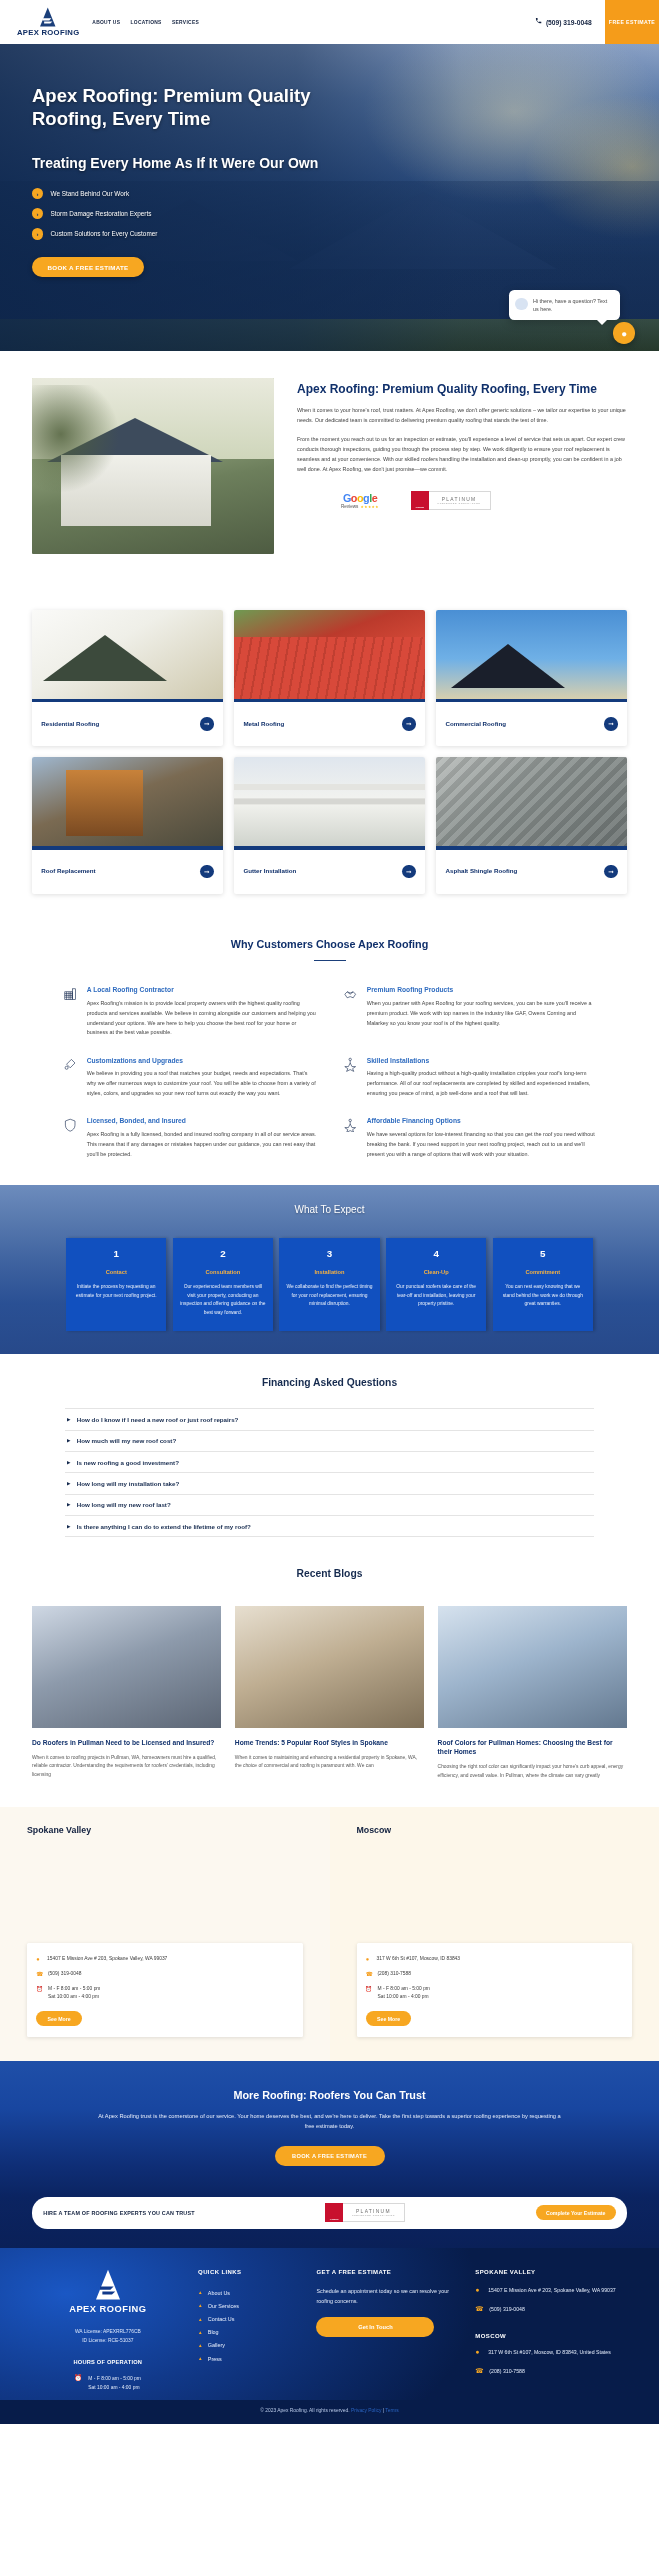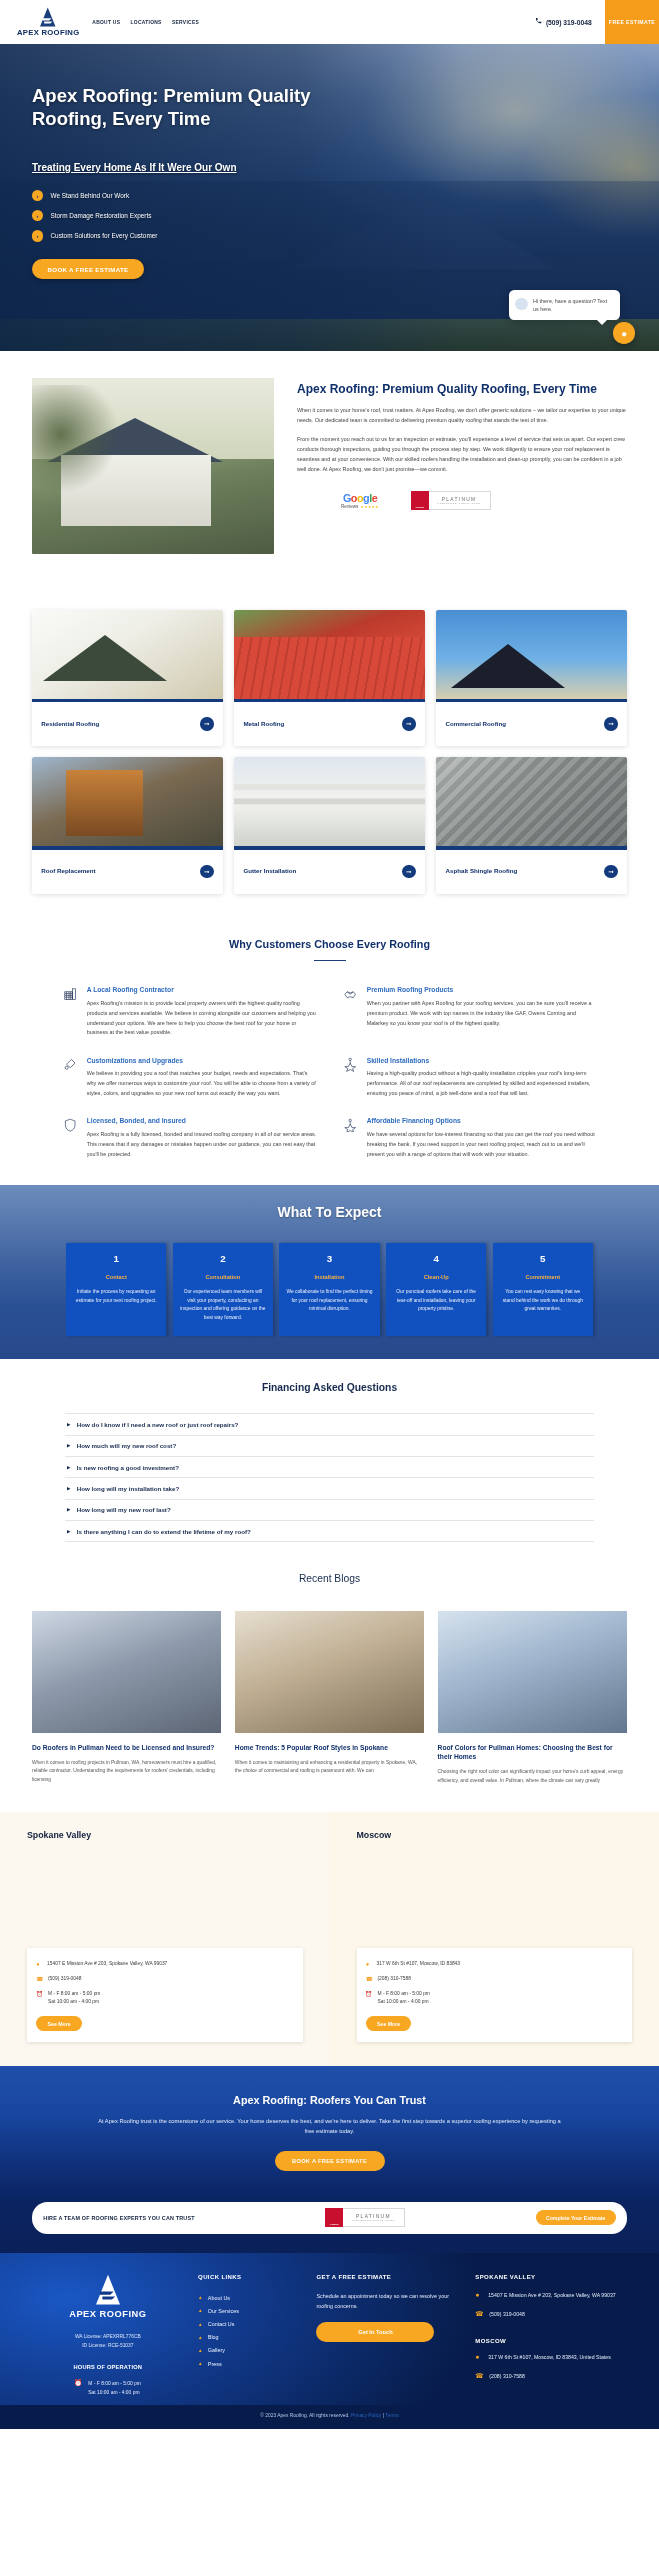--- a/index.html
+++ b/index.html
@@ -56,21 +56,21 @@
   }
   .hero-roofA { position:absolute; bottom:90px; left:82px; width:0;height:0;
     border-left:108px solid transparent;border-right:108px solid transparent;border-bottom:62px solid rgba(38,68,115,.55);}
   .hero-roofB { position:absolute; bottom:82px; left:289px; width:0;height:0;
     border-left:134px solid transparent;border-right:134px solid transparent;border-bottom:77px solid rgba(44,76,125,.45);}
   .hero-lawn { position:absolute; bottom:0; left:0; right:0; height:32px;
     background: linear-gradient(180deg, rgba(64,86,62,.75), rgba(40,58,40,.9)); }
   .hero-overlay { position:absolute; inset:0; background: linear-gradient(90deg, rgba(13,37,74,.82) 0%, rgba(15,40,78,.55) 45%, rgba(20,45,85,.12) 70%, rgba(20,45,85,0) 100%); }
   .hero-inner { position:relative; z-index:5; padding: 40px 0 0 32px; max-width: 371px; }
   .hero-title { font-size: 18.5px; line-height: 1.26; font-weight: 700; color:#fff; text-shadow: 0 1px 3.1px rgba(0,0,0,.45); }
-  .hero-sub { margin-top: 31px; font-size: 10px; font-weight: 700; color:#fff; text-shadow: 0 1px 2.6px rgba(0,0,0,.5); text-decoration: underline; }
+  .hero-sub { margin-top: 24px; font-size: 14px; font-weight: 700; color:#fff; text-shadow: 0 1px 2.6px rgba(0,0,0,.5); }
   .hero-list { margin-top: 17.5px; display:flex; flex-direction:column; gap: 8.8px; }
   .hero-li { display:flex; align-items:center; gap: 7.2px; }
   .chev {
     width: 11.3px; height: 11.3px; border-radius: 50%; background:#f7a721;
     display:flex; align-items:center; justify-content:center; flex: 0 0 11.3px;
     color:#1a3560; font-size: 6.2px; font-weight:700;
   }
   .hero-li span.txt { font-size: 6.4px; color:#fff; font-weight:400; text-shadow: 0 0.5px 2.1px rgba(0,0,0,.5); }
   .hero-cta {
     margin-top: 17.5px; display:inline-flex; align-items:center; justify-content:center;
@@ -155,39 +155,39 @@
   .why-item { display:flex; gap: 8.2px; }
   .why-ic { width: 17.5px; height:17.5px; flex:0 0 17.5px; display:flex;align-items:center;justify-content:center; color:#24375a; }
   .why-h3 { font-size: 6.7px; font-weight:700; color:#2e6bbf; line-height:1.35; }
   .why-p { font-size: 5.4px; line-height: 1.82; color:#444; margin-top: 4.6px; }
 
   
   .expect {
     background: linear-gradient(180deg,#6d8cbd 0%, #5b7cb0 18%, #3f63a0 45%, #2a5094 70%, #27498a 100%);
     padding: 19.6px 0 23px; position:relative;
   }
-  .expect h2 { text-align:center; font-size: 14px; font-weight:700; color:#fff; text-shadow:0 1px 2.1px rgba(0,0,0,.3); }
+  .expect h2 { text-align:center; font-size: 10px; font-weight:400; color:#fff; text-shadow:0 1px 2.1px rgba(0,0,0,.3); }
   .steps { display:grid; grid-template-columns: repeat(5, 1fr); gap: 6.2px; padding: 0 66px; margin-top: 23px; }
   .step { background:#1150bf; padding: 10.3px 7.2px 13.4px; text-align:center; box-shadow: 1.5px 0 3.1px rgba(0,0,0,.22); }
   .step-n { font-size: 9.8px; font-weight:700; color:#fff; }
   .step-t { font-size: 5.7px; font-weight:700; color:#f5b142; margin-top: 9.3px; }
   .step-d { font-size: 4.9px; line-height:1.75; color:#eef3fb; margin-top: 8.2px; }
 
   
   .faq { padding: 23px 32px 20.6px; }
   .faq h2 { text-align:center; font-size: 10.3px; font-weight:700; color:#162b4f; }
   .faq-list { margin-top: 20.6px; padding: 0 33px; }
   .faq-row { border-top: 0.5px solid #e4e4e4; padding: 6.7px 2.1px; display:flex; align-items:center; gap:6.2px; cursor:pointer;}
   .faq-row:last-child { border-bottom: 0.5px solid #e4e4e4; }
   .faq-tri { font-size: 4.6px; color:#162b4f; }
   .faq-q { font-size: 6.2px; font-weight:700; color:#162b4f; }
 
   
   .blogs { padding: 10.3px 32px 5.2px; }
-  .blogs h2 { text-align:center; font-size: 10.3px; font-weight:400; color:#162b4f; }
+  .blogs h2 { text-align:center; font-size: 10.3px; font-weight:700; color:#162b4f; }
   .blog-grid { display:grid; grid-template-columns: repeat(3,1fr); gap: 13.4px; margin-top: 27px; }
   .blog-card { background:#fff; }
   .blog-img { height: 122px; }
   .blog-img.b0{background:linear-gradient(160deg,#cfd8e4 0%,#8d9aab 45%,#5c6675 100%);}
   .blog-img.b1{background:linear-gradient(160deg,#e7dfd0 0%,#bfae92 45%,#7e6f57 100%);}
   .blog-img.b2{background:linear-gradient(160deg,#d6e2ee 0%,#9db4cc 45%,#63788f 100%);}
   .blog-title { font-size: 6.7px; font-weight:700; color:#10306b; line-height:1.45; margin-top: 9.3px; }
   .blog-ex { font-size: 4.9px; line-height:1.8; color:#555; margin-top: 6.2px; }
 
   
@@ -400,21 +400,21 @@
       <div class="svc-foot">
         <span class="svc-name">Asphalt Shingle Roofing</span>
         <span class="arrow-circ">➞</span>
       </div>
     </a>
   </div>
 </section>
 
 <section class="why">
   <div class="sec-head">
-    <h2 class="sec-h2">Why Customers Choose Every Roofing</h2>
+    <h2 class="sec-h2">Why Customers Choose Apex Roofing</h2>
     <div class="sec-rule"></div>
   </div>
   <div class="why-grid">
     <div class="why-item">
       <span class="why-ic">
         <svg width="14.4" height="14.4" viewBox="0 0 24 24" fill="none" stroke="#24375a" stroke-width="1.1">
           <rect x="3" y="8" width="13" height="13"></rect>
             <rect x="16" y="3" width="5" height="18"></rect>
           <path d="M3 11h13M3 14h13M3 17h13M6 8v13M10 8v13M13 8v13"></path>
         </svg>
@@ -605,21 +605,21 @@
         <span class="ic">⏰</span>
         <span style="white-space:pre-line">M - F 8:00 am - 5:00 pm
 Sat 10:00 am - 4:00 pm</span>
       </div>
       <button class="loc-btn">See More</button>
     </div>
   </div>
 </section>
 
 <section class="trust">
-  <h2>Apex Roofing: Roofers You Can Trust</h2>
+  <h2>More Roofing: Roofers You Can Trust</h2>
   <p>At Apex Roofing trust is the cornerstone of our service. Your home deserves the best, and we're here to deliver. Take the first step towards a superior roofing experience by requesting a free estimate today.</p>
   <button class="trust-btn">BOOK A FREE ESTIMATE</button>
 </section>
 
 <div class="strip-wrap">
   <div class="strip">
     <div class="strip-left">HIRE A TEAM OF ROOFING EXPERTS YOU CAN TRUST</div>
     <div class="strip-mid">
       <div class="plat-badge">
         <div class="oc">

